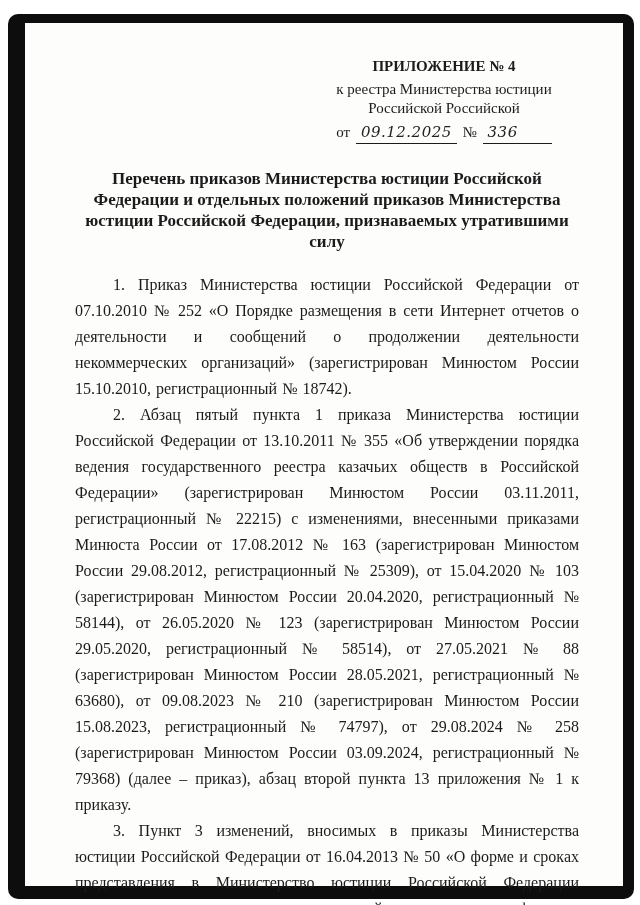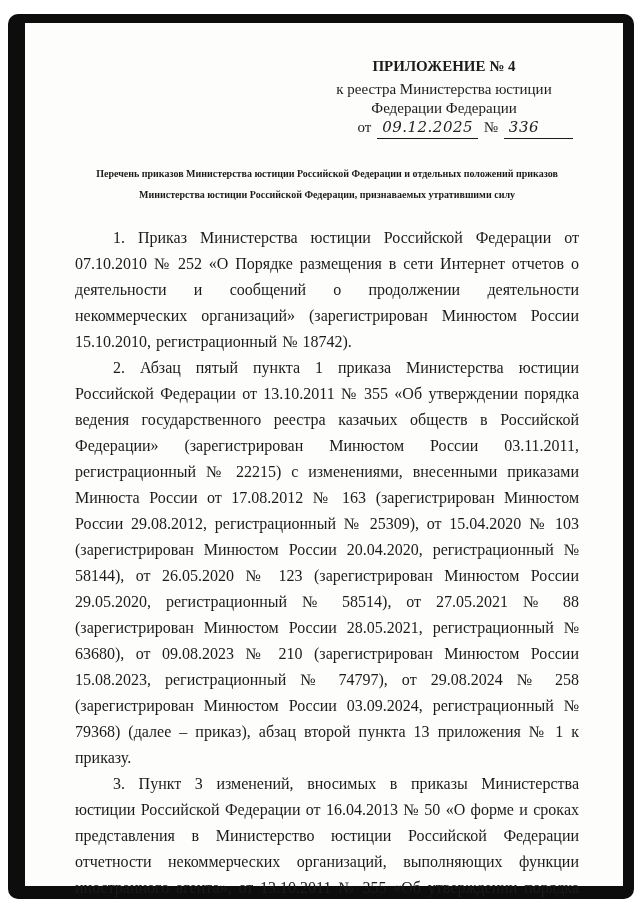--- a/index.html
+++ b/index.html
@@ -41,42 +41,43 @@
   .header-block {
     width: 262px;
     margin-left: auto;
     margin-right: 4px;
     text-align: center;
     font-size: 15px;
     line-height: 19px;
   }
   .hdr-line.bold { font-weight: bold; margin-bottom: 4px; }
   .date-line {
-    text-align: right;
+    text-align: center;
+    margin-top: 5px;
     padding-left: 2px;
     white-space: nowrap;
   }
   .handwritten {
     font-family: "DejaVu Serif", serif;
     font-style: italic;
     font-size: 15px;
     color: #222222;
     letter-spacing: 0.5px;
   }
   .underlined {
     display: inline-block;
     border-bottom: 1.4px solid #1b1b1b;
     padding: 0 5px 1px 5px;
     margin: 0 2px;
   }
   .underlined.num {
     padding-right: 34px;
   }
   .title {
-    font-size: 10px;
+    font-size: 17px;
     font-weight: bold;
     text-align: center;
     line-height: 21px;
     margin: 24px auto 20px auto;
     max-width: 536px;
   }
   .body-par {
     font-size: 16px;
     line-height: 26px;
     text-align: justify;
@@ -88,21 +89,21 @@
 </head>
 <body>
 
 <div class="page">
   <div class="frame">
     <div class="content">
 
       <div class="header-block">
         <div class="hdr-line bold">ПРИЛОЖЕНИЕ № 4</div>
         <div class="hdr-line">к реестра Министерства юстиции</div>
-        <div class="hdr-line">Федерации Федерации</div>
+        <div class="hdr-line">Российской Российской</div>
         <div class="hdr-line date-line">
           <span>от</span>
           <span class="handwritten underlined">09.12.2025</span>
           <span>№</span>
           <span class="handwritten underlined num">336</span>
         </div>
       </div>
 
       <h1 class="title">Перечень приказов Министерства юстиции Российской Федерации и отдельных положений приказов Министерства юстиции Российской Федерации, признаваемых утратившими силу</h1>
 

